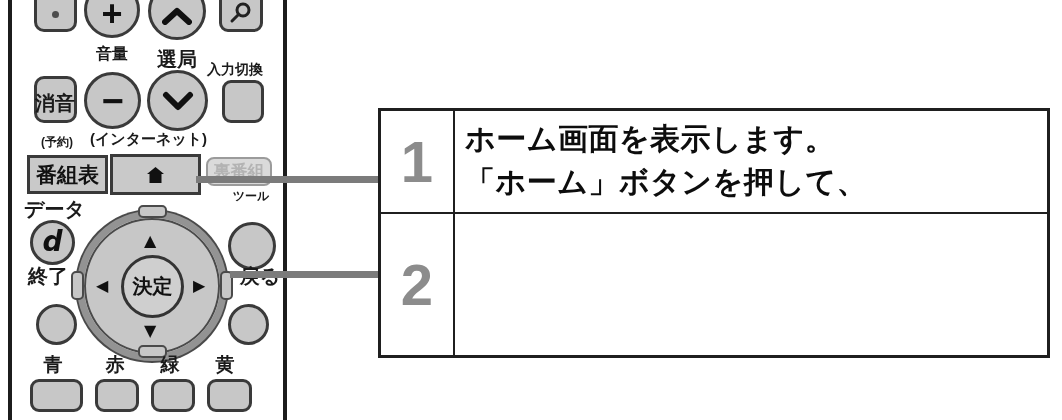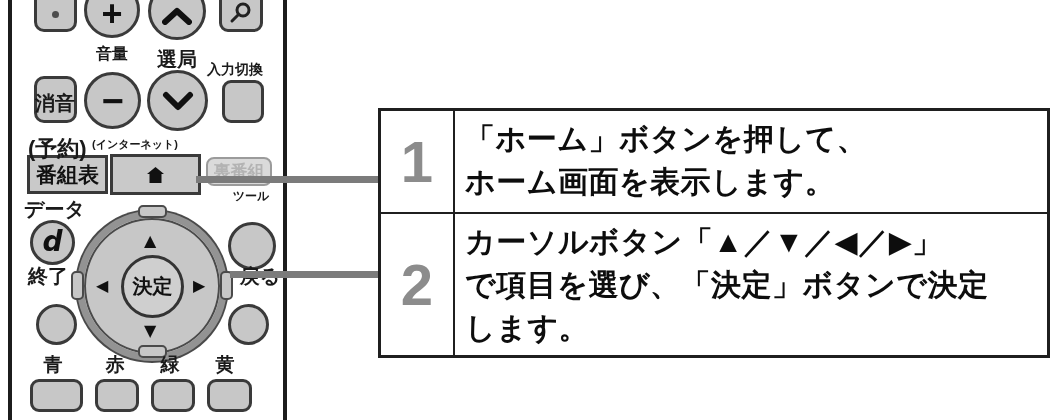--- a/index.html
+++ b/index.html
@@ -110,22 +110,22 @@
 </div>
 <div class="btn ci" style="left:147px;top:70px;width:61px;height:61px;">
   <span>
     <svg width="32" height="20" viewBox="0 0 32 20">
         <polyline points="4,4 16,16 28,4" fill="none" stroke="#111" stroke-width="6" stroke-linecap="round" stroke-linejoin="round"></polyline>
       </svg>
   </span>
 </div>
 <div class="btn sq" style="left:222px;top:80px;width:42px;height:43px;border-radius:9px;"></div>
 
-<div class="lbl" style="left:28px;top:134px;width:58px;font-size:22px;">(予約)</div>
-<div class="lbl" style="left:90px;top:137px;width:90px;font-size:11px;">(インターネット)</div>
+<div class="lbl" style="left:28px;top:134px;width:58px;font-size:12px;">(予約)</div>
+<div class="lbl" style="left:90px;top:130px;width:90px;font-size:15px;">(インターネット)</div>
 
 <div class="btn pill" style="left:27px;top:155px;width:81px;height:39px;">
   <span>番組表</span>
 </div>
 <div class="btn pill" style="left:110px;top:154px;width:91px;height:41px;gap:3px;">
   <span>
     <svg width="17" height="16" viewBox="0 0 17 16">
         <path d="M8.5 0 L17 7 H14.5 V16 H2.5 V7 H0 Z" fill="#111"></path>
       </svg>
   </span>
@@ -169,25 +169,20 @@
 <div class="lbl" style="left:210px;top:352px;width:30px;font-size:19px;">黄</div>
 <div class="btn" style="left:30px;top:379px;width:53px;height:33px;border-radius:9px;"></div>
 <div class="btn" style="left:95px;top:379px;width:44px;height:33px;border-radius:9px;"></div>
 <div class="btn" style="left:151px;top:379px;width:44px;height:33px;border-radius:9px;"></div>
 <div class="btn" style="left:207px;top:379px;width:45px;height:33px;border-radius:9px;"></div>
 
 <div class="steps-table">
   <div class="step-row first">
     <div class="num-cell">1</div>
     <div class="txt-cell">
+      <div>ホーム画面を表示します。</div>
       <div>「ホーム」ボタンを押して、</div>
-      <div>ホーム画面を表示します。</div>
     </div>
   </div>
   <div class="step-row">
     <div class="num-cell">2</div>
-    <div class="txt-cell">
-      <div>カーソルボタン「▲／▼／◀／▶」</div>
-      <div>で項目を選び、「決定」ボタンで決定</div>
-      <div>します。</div>
-    </div>
   </div>
 </div>
 
 </body></html>

